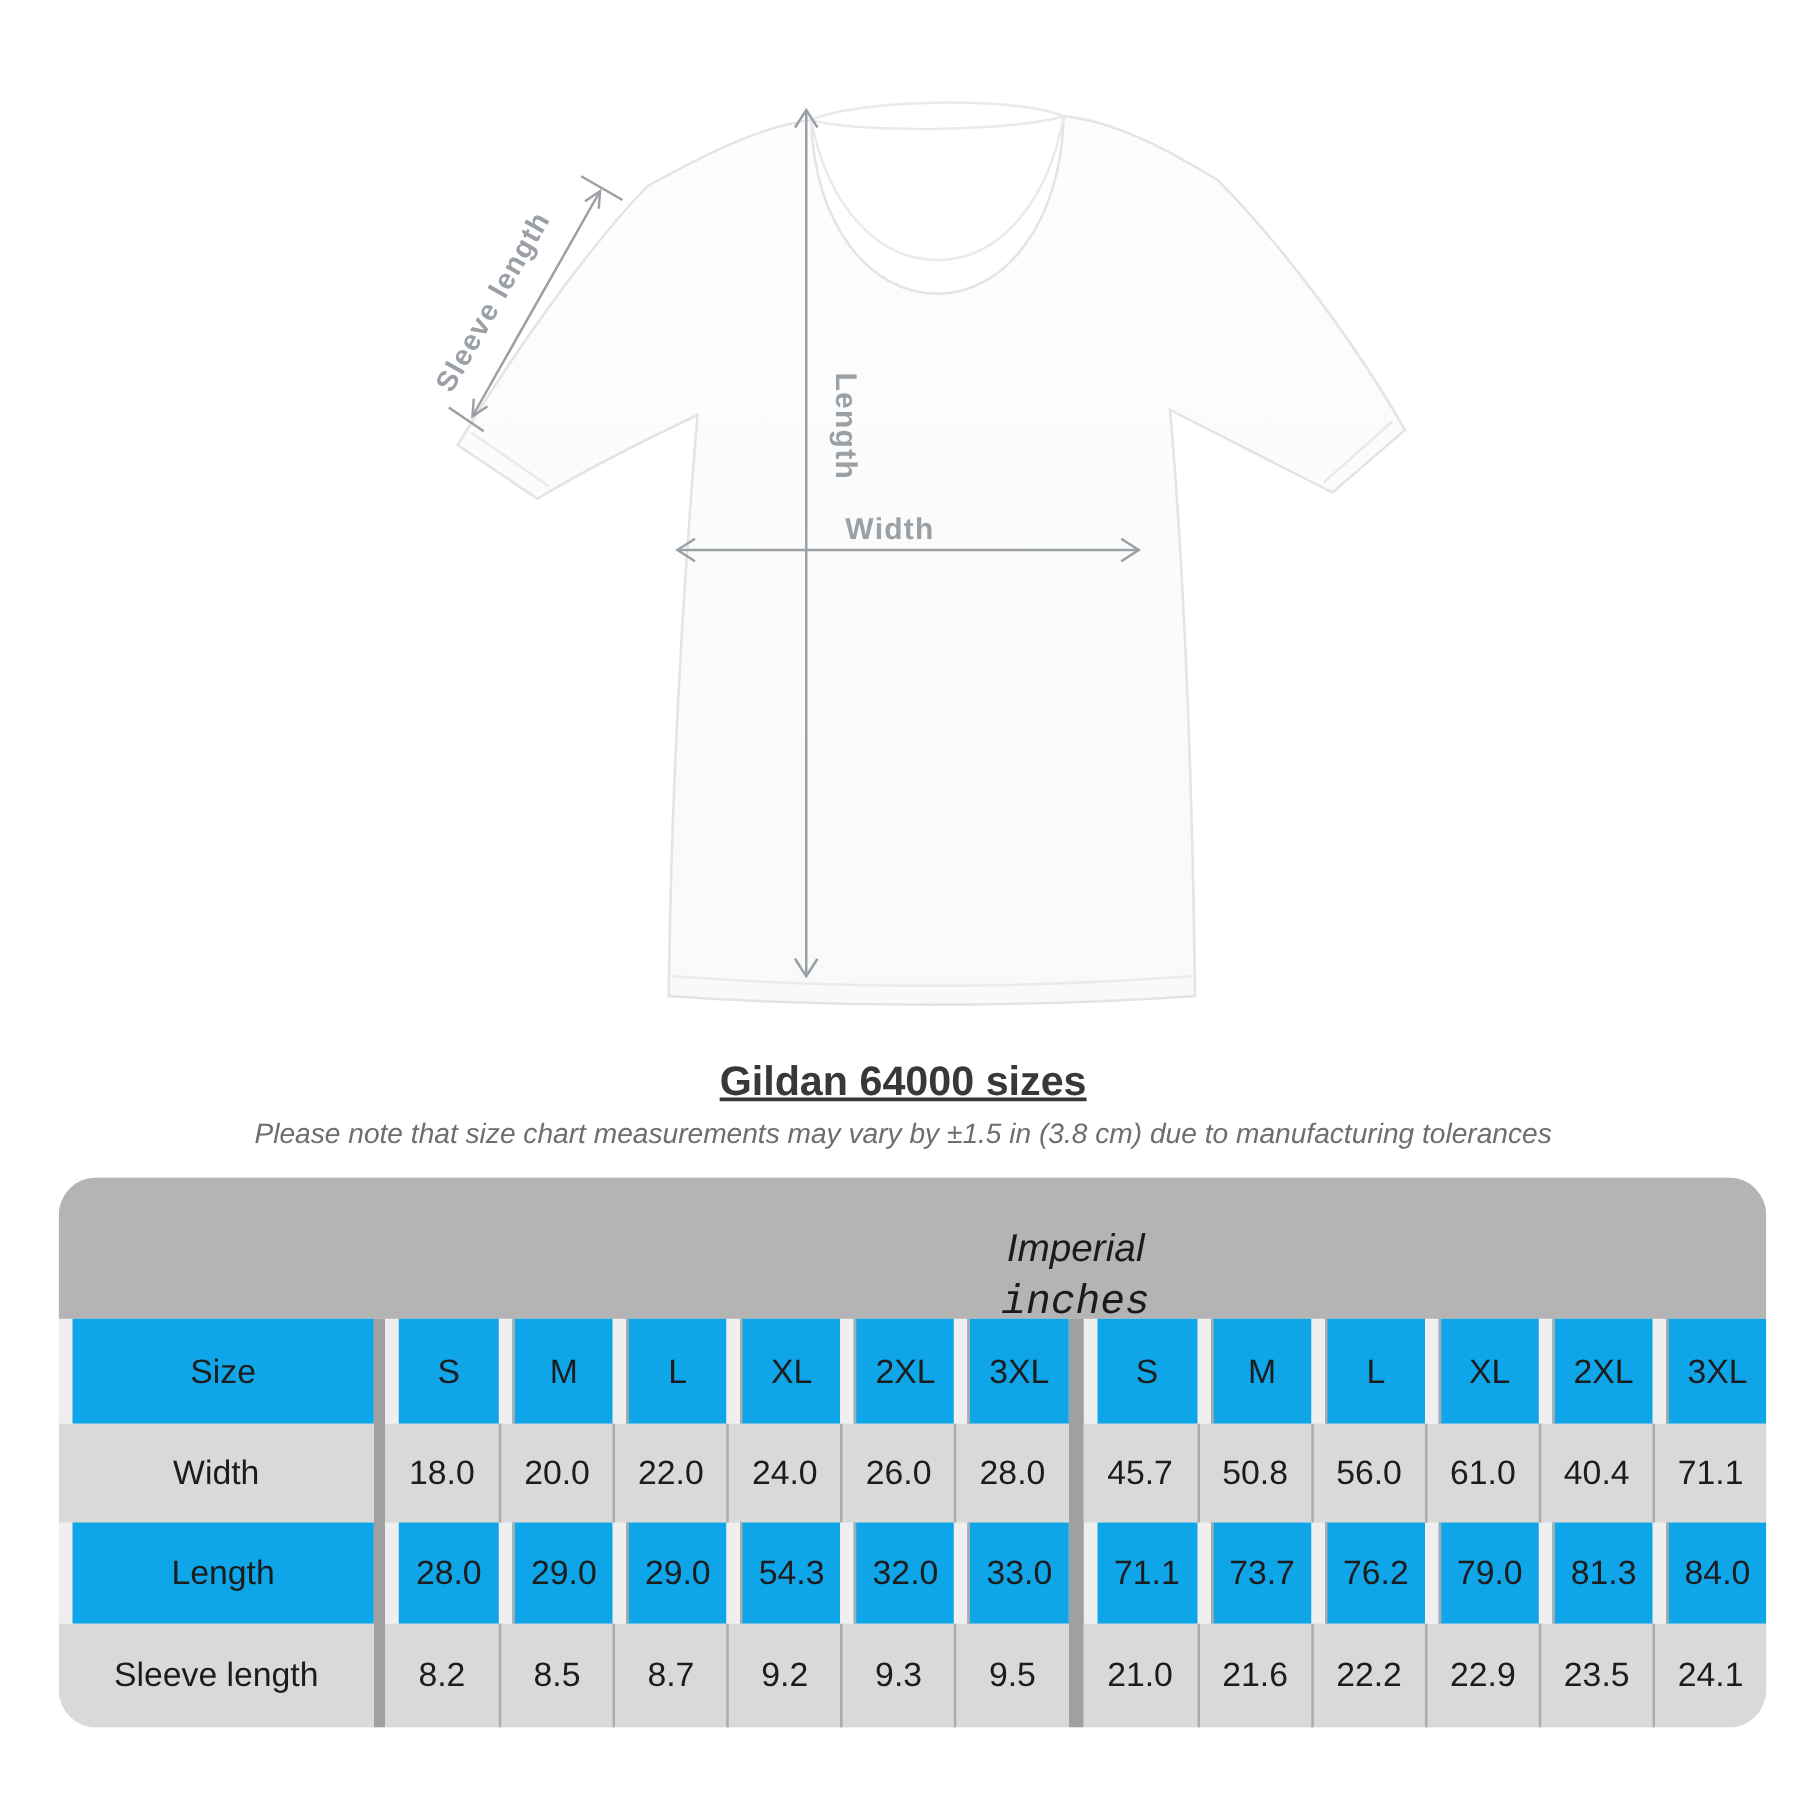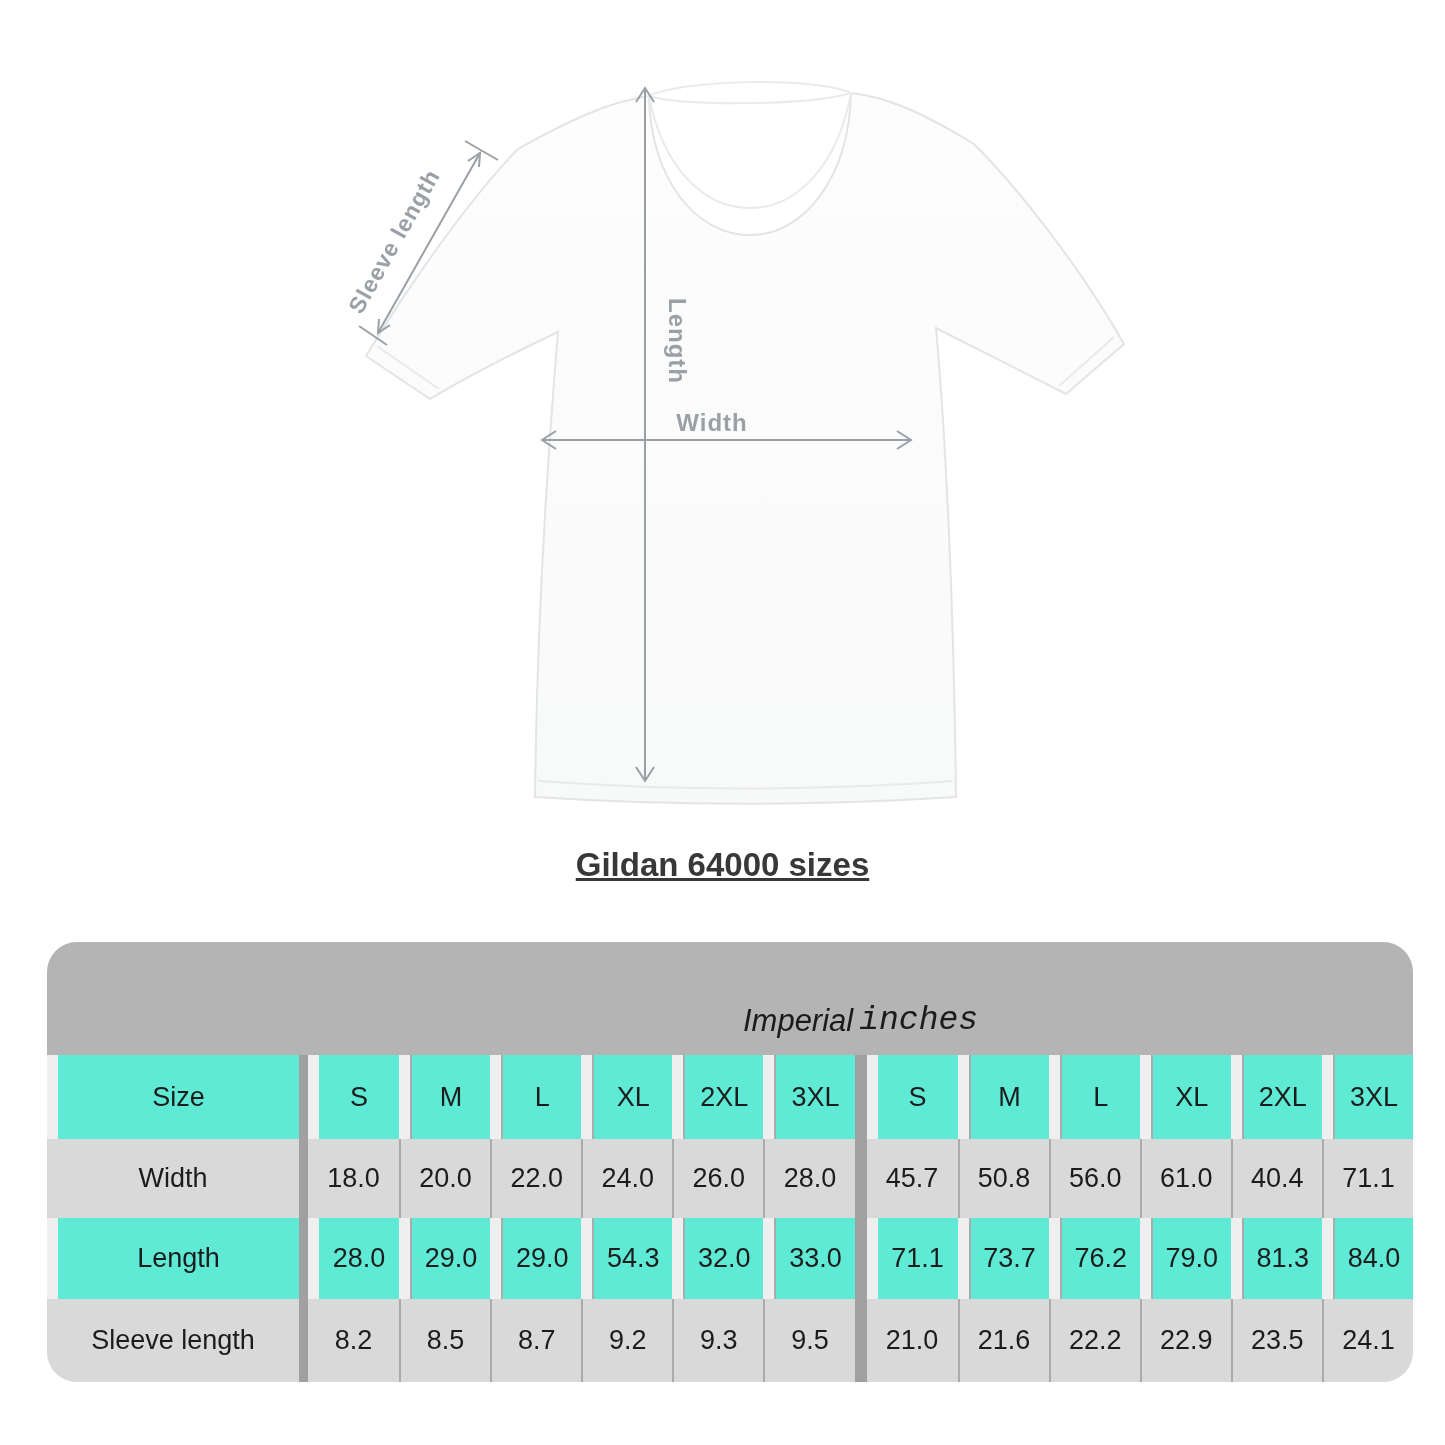--- a/index.html
+++ b/index.html
@@ -15,32 +15,32 @@
   
   .page-title{position:absolute;left:0;top:846px;width:1445px;text-align:center;
               font-size:33px;font-weight:bold;color:#383838;text-decoration:underline;}
   .page-subtitle{position:absolute;left:0;top:894px;width:1445px;text-align:center;
               font-size:22.5px;font-style:italic;color:#6e6e6e;}
   
   .size-table{position:absolute;left:47px;top:942px;width:1366px;height:440px;
               border-radius:30px;overflow:hidden;background:#efefef;}
   .thead{display:flex;height:113px;background:#b4b4b4;color:#1b1b1b;font-style:italic;}
   .th-spacer{width:261px;flex:none;}
-  .th-group{flex:1;display:flex;flex-direction:row;align-items:center;justify-content:center;gap:6px;margin-top:44px;}
+  .th-group{flex:1;display:flex;flex-direction:column;align-items:center;justify-content:center;gap:6px;margin-top:44px;}
   .uname{font-size:31px;}
   .uunit{font-size:33px;font-family:Liberation Mono, monospace;}
   .tgrid{display:grid;width:100%;
          grid-template-columns:252px 9px repeat(6,1fr) 12px repeat(6,1fr);
          grid-template-rows:84px 79px 81px 83px;grid-auto-flow:row;}
   .vsep1{grid-column:2;grid-row:1 / span 4;background:#a0a0a0;}
   .vsep2{grid-column:9;grid-row:1 / span 4;background:#a0a0a0;}
   .cell{display:flex;align-items:center;justify-content:center;
         font-size:27px;color:#1c1c1c;}
   .bl{border-left:2px solid #ababab;}
-  .r-light{background:#5eead4;margin-left:11px;}
+  .r-light{background:#0ea5e9;margin-left:11px;}
   .r-dark{background:#d9d9d9;}
 </style>
 </head>
 <body>
 
 <div class="stage">
 
   <svg class="diagram-svg" viewBox="0 0 1445 830">
     <defs>
       <linearGradient id="shirtFill" x1="0" y1="0" x2="0" y2="1">
@@ -91,20 +91,21 @@
       <path class="dim-line" d="M 378 333 L 480 153"></path>
       <path class="dim-line" d="M 479 167 L 480 153 L 468 161"></path>
       <path class="dim-line" d="M 390 325 L 378 333 L 379 319"></path>
       <path class="dim-line" d="M 465 141 L 498 160"></path>
       <path class="dim-line" d="M 359 326 L 387 345"></path>
       <text class="dim-label dim-label-sleeve" transform="translate(401 245) rotate(-60.5)" text-anchor="middle">Sleeve length</text>
     </g>
   </svg>
 
   <div class="page-title">Gildan 64000 sizes</div>
+  <div class="page-subtitle">Please note that size chart measurements may vary by ±1.5 in (3.8 cm) due to manufacturing tolerances</div>
 
   <div class="size-table">
 
     <div class="thead">
       <div class="th-spacer"></div>
       <div class="th-group">
         <div class="uname">Imperial</div>
         <div class="uunit">inches</div>
       </div>
     </div>

